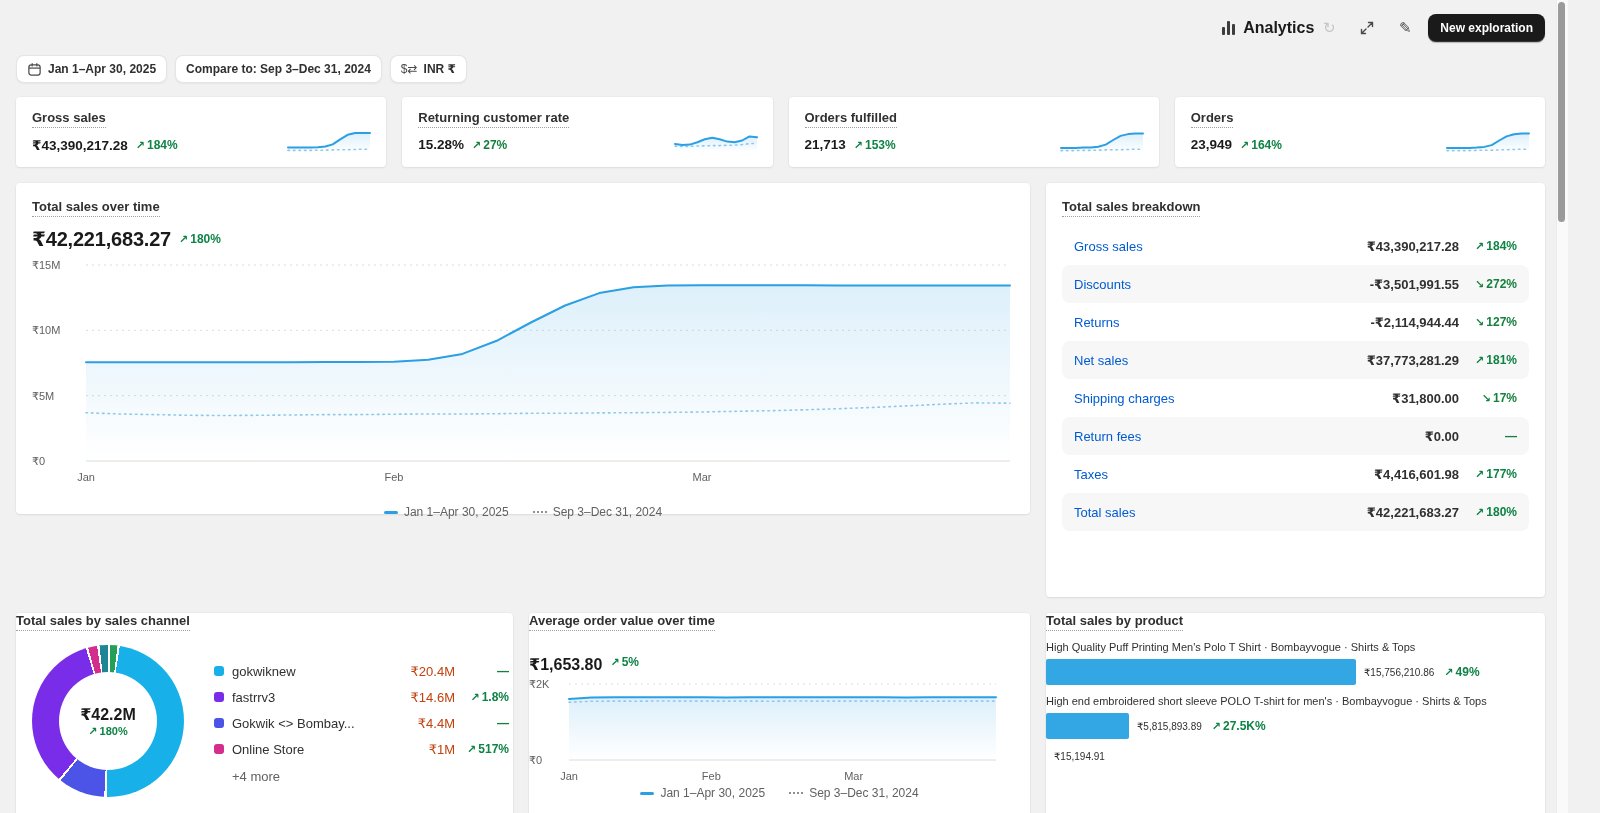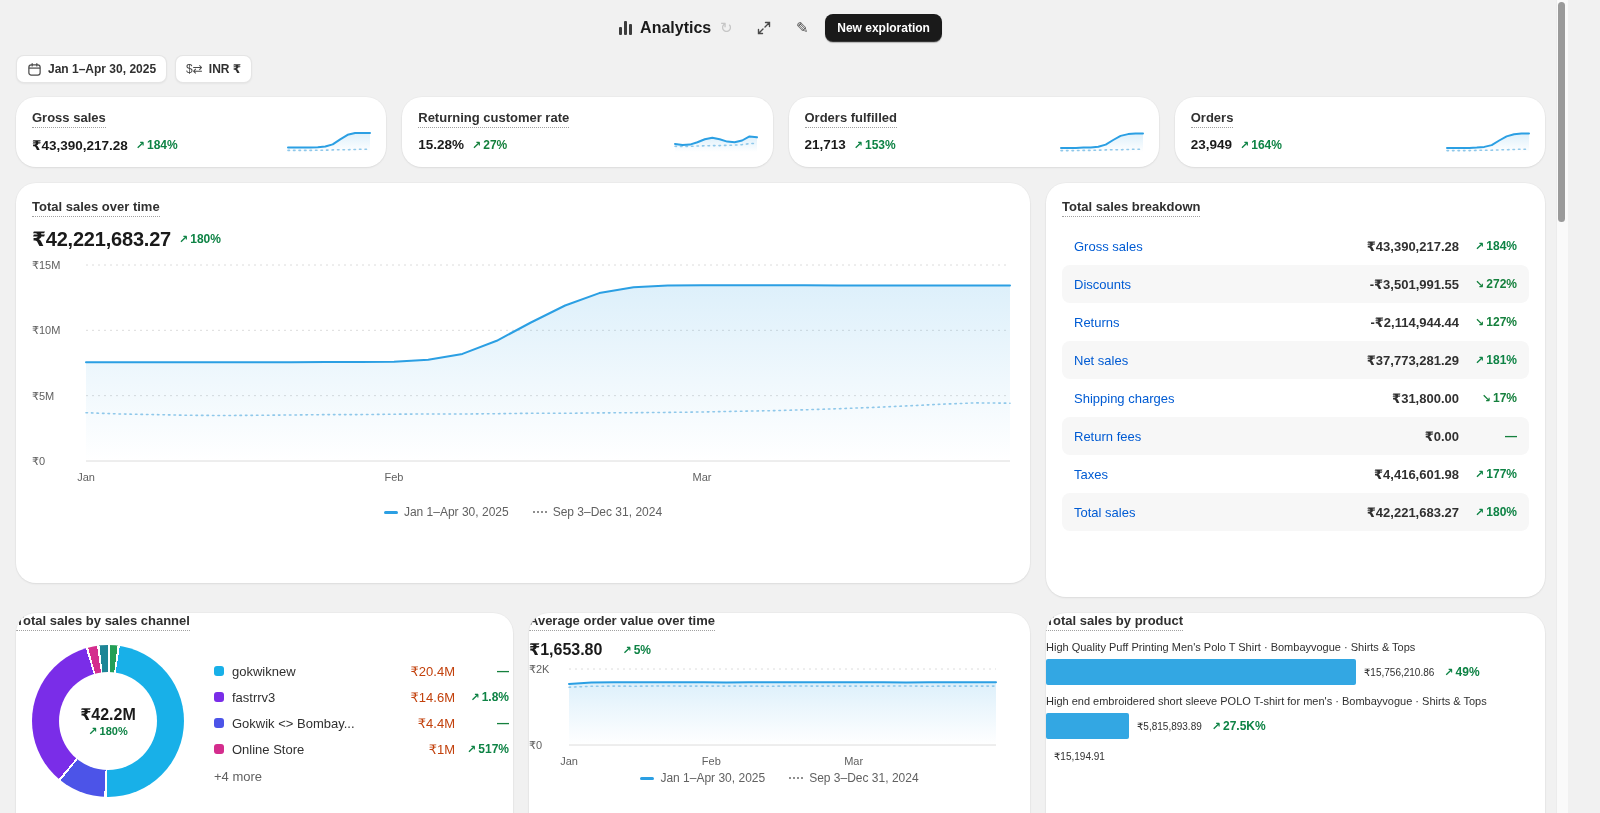--- a/index.html
+++ b/index.html
@@ -3,57 +3,57 @@
 <meta charset="utf-8">
 <style>
   *{box-sizing:border-box;margin:0;padding:0}
   html,body{width:1600px;height:813px;overflow:hidden}
   body{background:#f1f1f1;font-family:"Liberation Sans","DejaVu Sans",sans-serif;color:#1a1a1a;font-size:13px}
   svg text{font-family:"Liberation Sans","DejaVu Sans",sans-serif}
 
   .row-wrap{margin:0 55px 0 16px}
 
   
-  header{display:flex;align-items:center;justify-content:center;padding:13px 0 8px}
+  header{display:flex;align-items:center;justify-content:flex-end;padding:13px 0 8px}
   .h-title{display:flex;align-items:center;gap:8px;font-size:16px;font-weight:700;color:#1a1a1a}
   .bars-icon{display:flex;align-items:flex-end;gap:2px;height:14px}
   .bars-icon i{width:3px;background:#3d3d3d;border-radius:1px;display:block}
   .bars-icon i:nth-child(1){height:8px}.bars-icon i:nth-child(2){height:14px}.bars-icon i:nth-child(3){height:11px}
   .h-actions{display:flex;align-items:center;gap:8px}
   .icon-btn{width:30px;height:30px;border:none;background:transparent;font-size:15px;color:#4a4a4a;display:flex;align-items:center;justify-content:center;border-radius:8px;cursor:pointer}
   .icon-btn.disabled{color:#c6c6c6}
   .btn-dark{height:28px;padding:0 12px;background:#1a1a1a;color:#fff;border:none;border-radius:8px;font-size:12px;font-weight:600;cursor:pointer;box-shadow:inset 0 -1px 0 rgba(255,255,255,.12),0 1px 1px rgba(0,0,0,.25)}
 
   
   .filters{display:flex;gap:8px;margin-top:4px}
   .chip{display:inline-flex;align-items:center;gap:6px;height:28px;padding:0 10px;background:#fff;border:1px solid rgba(0,0,0,.10);border-radius:8px;font-size:12px;font-weight:600;color:#303030;box-shadow:0 1px 2px rgba(0,0,0,.05);cursor:pointer;font-family:inherit}
   .chip .cicon{color:#4a4a4a;font-weight:400}
 
   
-  .card{background:#fff;border-radius:20px;box-shadow:0 1px 2px rgba(26,26,26,.08),0 0 0 1px rgba(0,0,0,.02)}
+  .card{background:#fff;border-radius:4px;box-shadow:0 1px 2px rgba(26,26,26,.08),0 0 0 1px rgba(0,0,0,.02)}
   .card-title{font-size:13px;font-weight:700;color:#303030;display:inline-block;border-bottom:1.5px dotted #a0a0a0;padding-bottom:1px;line-height:16px;cursor:default}
 
   
   .delta{font-size:12px;font-weight:700;display:inline-flex;align-items:center;gap:2px;white-space:nowrap}
   .tone-positive{color:#0e8345}
   .tone-neutral{color:#15803d}
   .arrow::before{font-size:11px;line-height:1}
   .dir-up .arrow::before{content:"↗"}
   .dir-down .arrow::before{content:"↘"}
 
   
   .kpi-row{display:grid;grid-template-columns:repeat(4,1fr);gap:16px;margin-top:14px}
   .kpi{position:relative;height:70px;padding:13px 16px}
   .kpi-value-row{display:flex;align-items:center;gap:8px;margin-top:9px}
   .kpi-value{font-size:13.5px;font-weight:700;color:#1a1a1a}
   .spark{position:absolute;right:14px;bottom:12px;width:86px;height:30px}
 
   
   .main-row{display:grid;grid-template-columns:1fr 499px;gap:16px;margin-top:16px}
-  .chart-card{height:400px;padding:16px}
+  .chart-card{height:331px;padding:16px}
   .big-value-row{display:flex;align-items:center;gap:8px;margin-top:10px}
   .big-value{font-size:20px;font-weight:750;letter-spacing:-.2px}
   .big-value-row .delta{font-size:12px}
   #chart-main{width:982px;height:246px;margin-top:4px}
   .legend{display:flex;justify-content:center;align-items:center;gap:24px;margin-top:4px;font-size:12px;color:#616161}
   .lg-item{display:flex;align-items:center;gap:6px}
   .lg-solid{width:14px;height:3px;border-radius:2px;background:#2b9fe3}
   .lg-dot{width:14px;height:0;border-top:2px dotted #8f8f8f}
 
   .breakdown{height:414px;padding:16px 16px 8px}
@@ -73,23 +73,23 @@
   .donut{width:100%;height:100%;border-radius:50%}
   .donut-hole{position:absolute;inset:27px;background:#fff;border-radius:50%;display:flex;flex-direction:column;align-items:center;justify-content:center;gap:1px}
   .hole-value{font-size:16px;font-weight:750;color:#1a1a1a}
   .donut-hole .delta{font-size:11px}
   .ch-legend{flex:1;padding-right:4px}
   .ch-item{display:flex;align-items:center;height:26px;font-size:13px}
   .sw{width:10px;height:10px;border-radius:3px;margin-right:8px;flex:none}
   .ch-label{color:#303030}
   .ch-value{margin-left:auto;color:#c2410c}
   .ch-delta{width:54px;display:flex;justify-content:flex-end}
-  .more{margin-top:7px;margin-left:0;font-size:13px;color:#616161;cursor:pointer}
-
-  .aov-value-row{display:flex;align-items:center;gap:20px;margin-top:9px}
+  .more{margin-top:7px;margin-left:18px;font-size:13px;color:#616161;cursor:pointer}
+
+  .aov-value-row{display:flex;align-items:flex-start;gap:8px;margin-top:24px}
   .aov-value{font-size:16px;font-weight:750}
   #chart-aov{width:469px;height:106px;margin-top:2px}
 
   .pr-name{font-size:11px;color:#303030;margin:10px 0 6px;white-space:nowrap;overflow:hidden}
   .pr-row{display:flex;align-items:center;height:26px;margin-bottom:4px}
   .pr-bar{height:26px;border-radius:2px;background:#33a7e3;flex:none}
   .pr-bar.prev{background:#a5d9f3}
   .pr-val{font-size:10px;margin-left:8px;color:#303030;white-space:nowrap}
   .pr-row .delta{margin-left:10px}
 
@@ -126,20 +126,23 @@
 </header>
 
 <div class="filters row-wrap">
   <button class="chip">
     <svg width="15" height="15" viewBox="0 0 16 16">
         <rect x="2" y="3" width="12" height="11" rx="2.5" fill="none" stroke="#4a4a4a" stroke-width="1.3"></rect>
         <path d="M2 6.5h12" stroke="#4a4a4a" stroke-width="1.3"></path>
         <path d="M5.5 1.8v2.4M10.5 1.8v2.4" stroke="#4a4a4a" stroke-width="1.3" stroke-linecap="round"></path>
       </svg>
     <span>Jan 1–Apr 30, 2025</span>
+  </button>
+  <button class="chip">
+    <span>Compare to: Sep 3–Dec 31, 2024</span>
   </button>
   <button class="chip">
     <span class="cicon">$⇄</span>
     <span>INR ₹</span>
   </button>
 </div>
 
 <div class="kpi-row row-wrap">
   <section class="card kpi">
     <span class="card-title">Gross sales</span>

